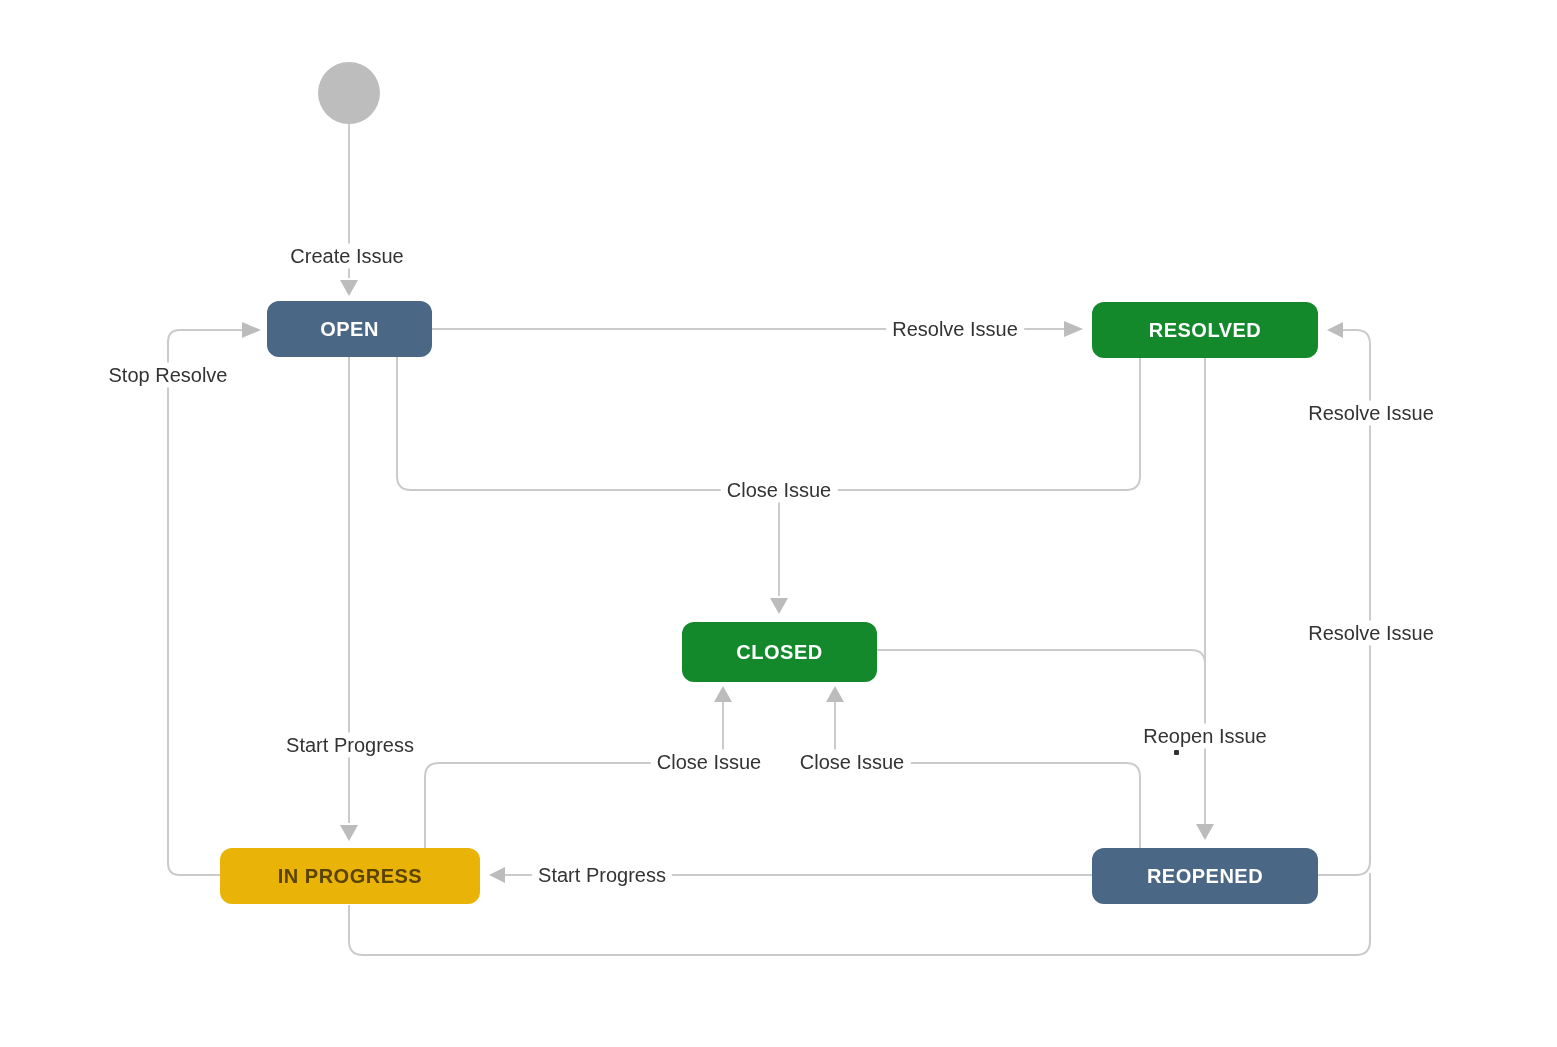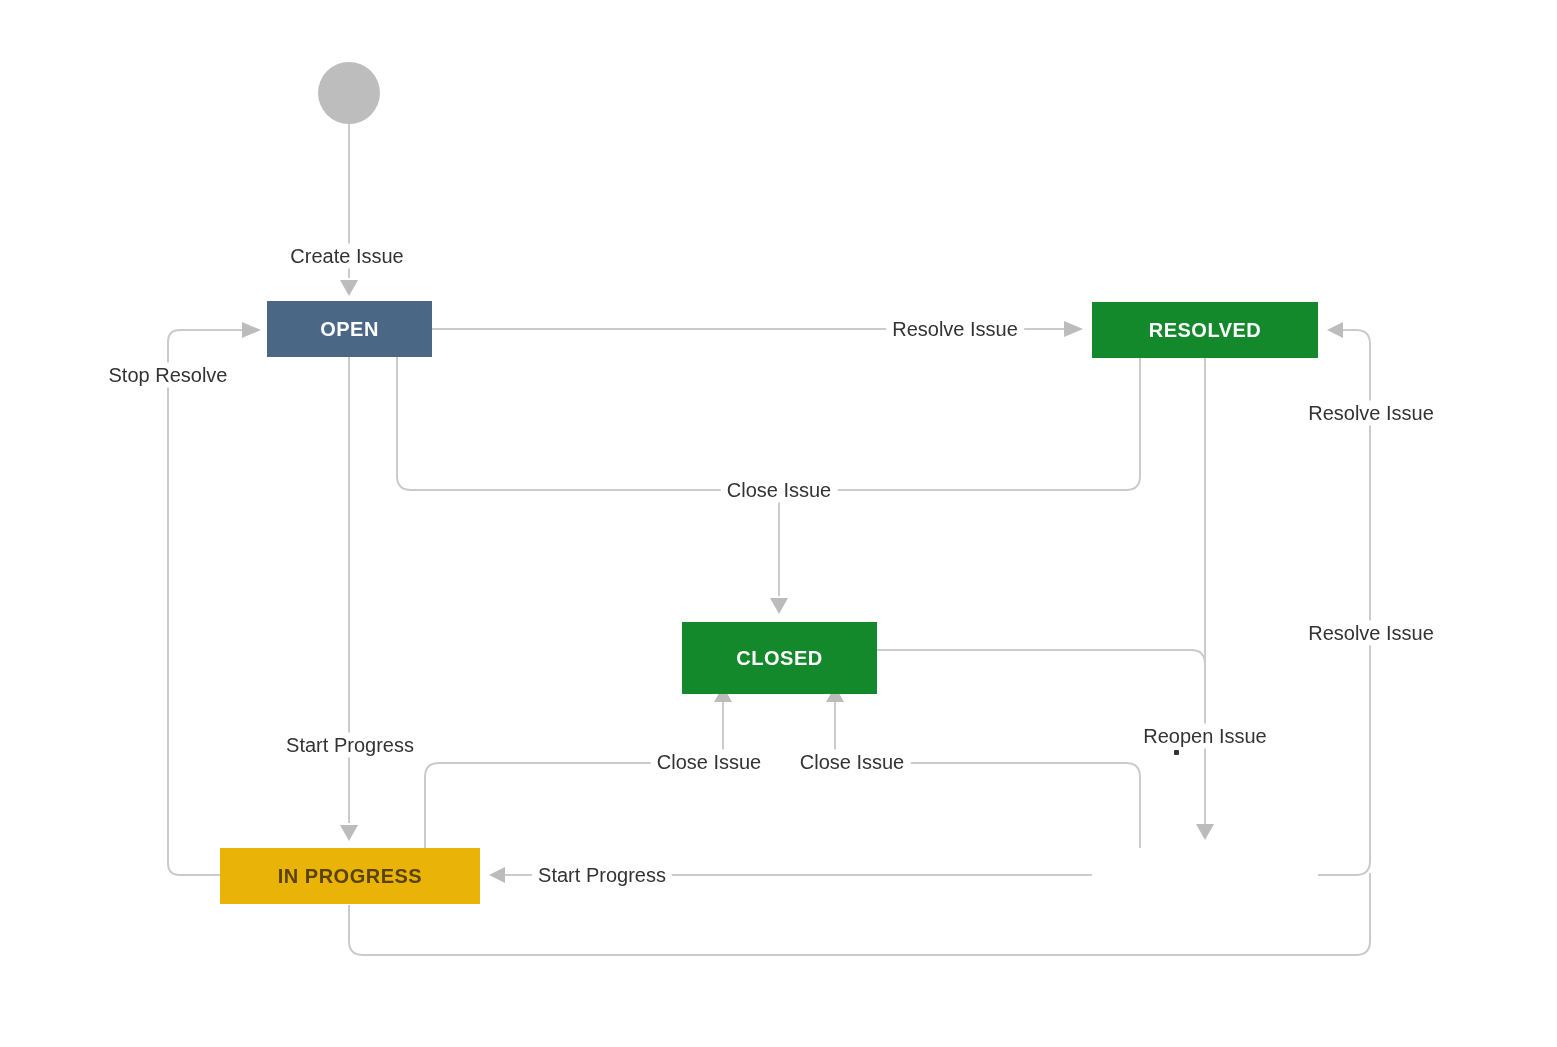--- a/index.html
+++ b/index.html
@@ -32,21 +32,21 @@
   }
   .start-circle {
     position: absolute;
     width: 62px;
     height: 62px;
     border-radius: 50%;
     background: var(--start_circle, #bdbdbd);
   }
   .node {
     position: absolute;
-    border-radius: 0;
+    border-radius: 12px;
     display: flex;
     align-items: center;
     justify-content: center;
     font-size: 20px;
     font-weight: bold;
     letter-spacing: 0.5px;
     box-sizing: border-box;
   }
   .edge-label {
     position: absolute;
@@ -112,28 +112,31 @@
   <div class="start-circle" style="left:318px; top:62px;"></div>
 
   <div class="node" style="left: 267px; top: 301px; width: 165px; height: 56px; background: rgb(74, 103, 133); color: rgb(255, 255, 255);">
     <span>OPEN</span>
   </div>
 
   <div class="node" style="left: 1092px; top: 302px; width: 226px; height: 56px; background: rgb(20, 137, 44); color: rgb(255, 255, 255); text-align: center;">
     <span>RESOLVED</span>
   </div>
 
-  <div class="node" style="left: 682px; top: 622px; width: 195px; height: 72px; background: rgb(20, 137, 44); color: rgb(255, 255, 255);">
+  <div class="node" style="left: 682px; top: 622px; width: 195px; height: 60px; background: rgb(20, 137, 44); color: rgb(255, 255, 255);">
     <span>CLOSED</span>
   </div>
 
   <div class="node" style="left: 220px; top: 848px; width: 260px; height: 56px; background: #eab308; color: rgb(89, 67, 0);">
     <span>IN PROGRESS</span>
   </div>
 
+  <div class="node" style="left: 1092px; top: 848px; width: 226px; height: 56px; background: rgb(74, 103, 133); color: rgb(255, 255, 255);">
+    <span>REOPENED</span>
+  </div>
 
   <span class="edge-label" style="left:347px; top:256px;">Create Issue</span>
 
   <span class="edge-label" style="left:955px; top:329px;">Resolve Issue</span>
 
   <span class="edge-label" style="left:168px; top:375px;">Stop Resolve</span>
 
   <span class="edge-label" style="left:779px; top:490px;">Close Issue</span>
 
   <span class="edge-label" style="left:709px; top:762px;">Close Issue</span>

